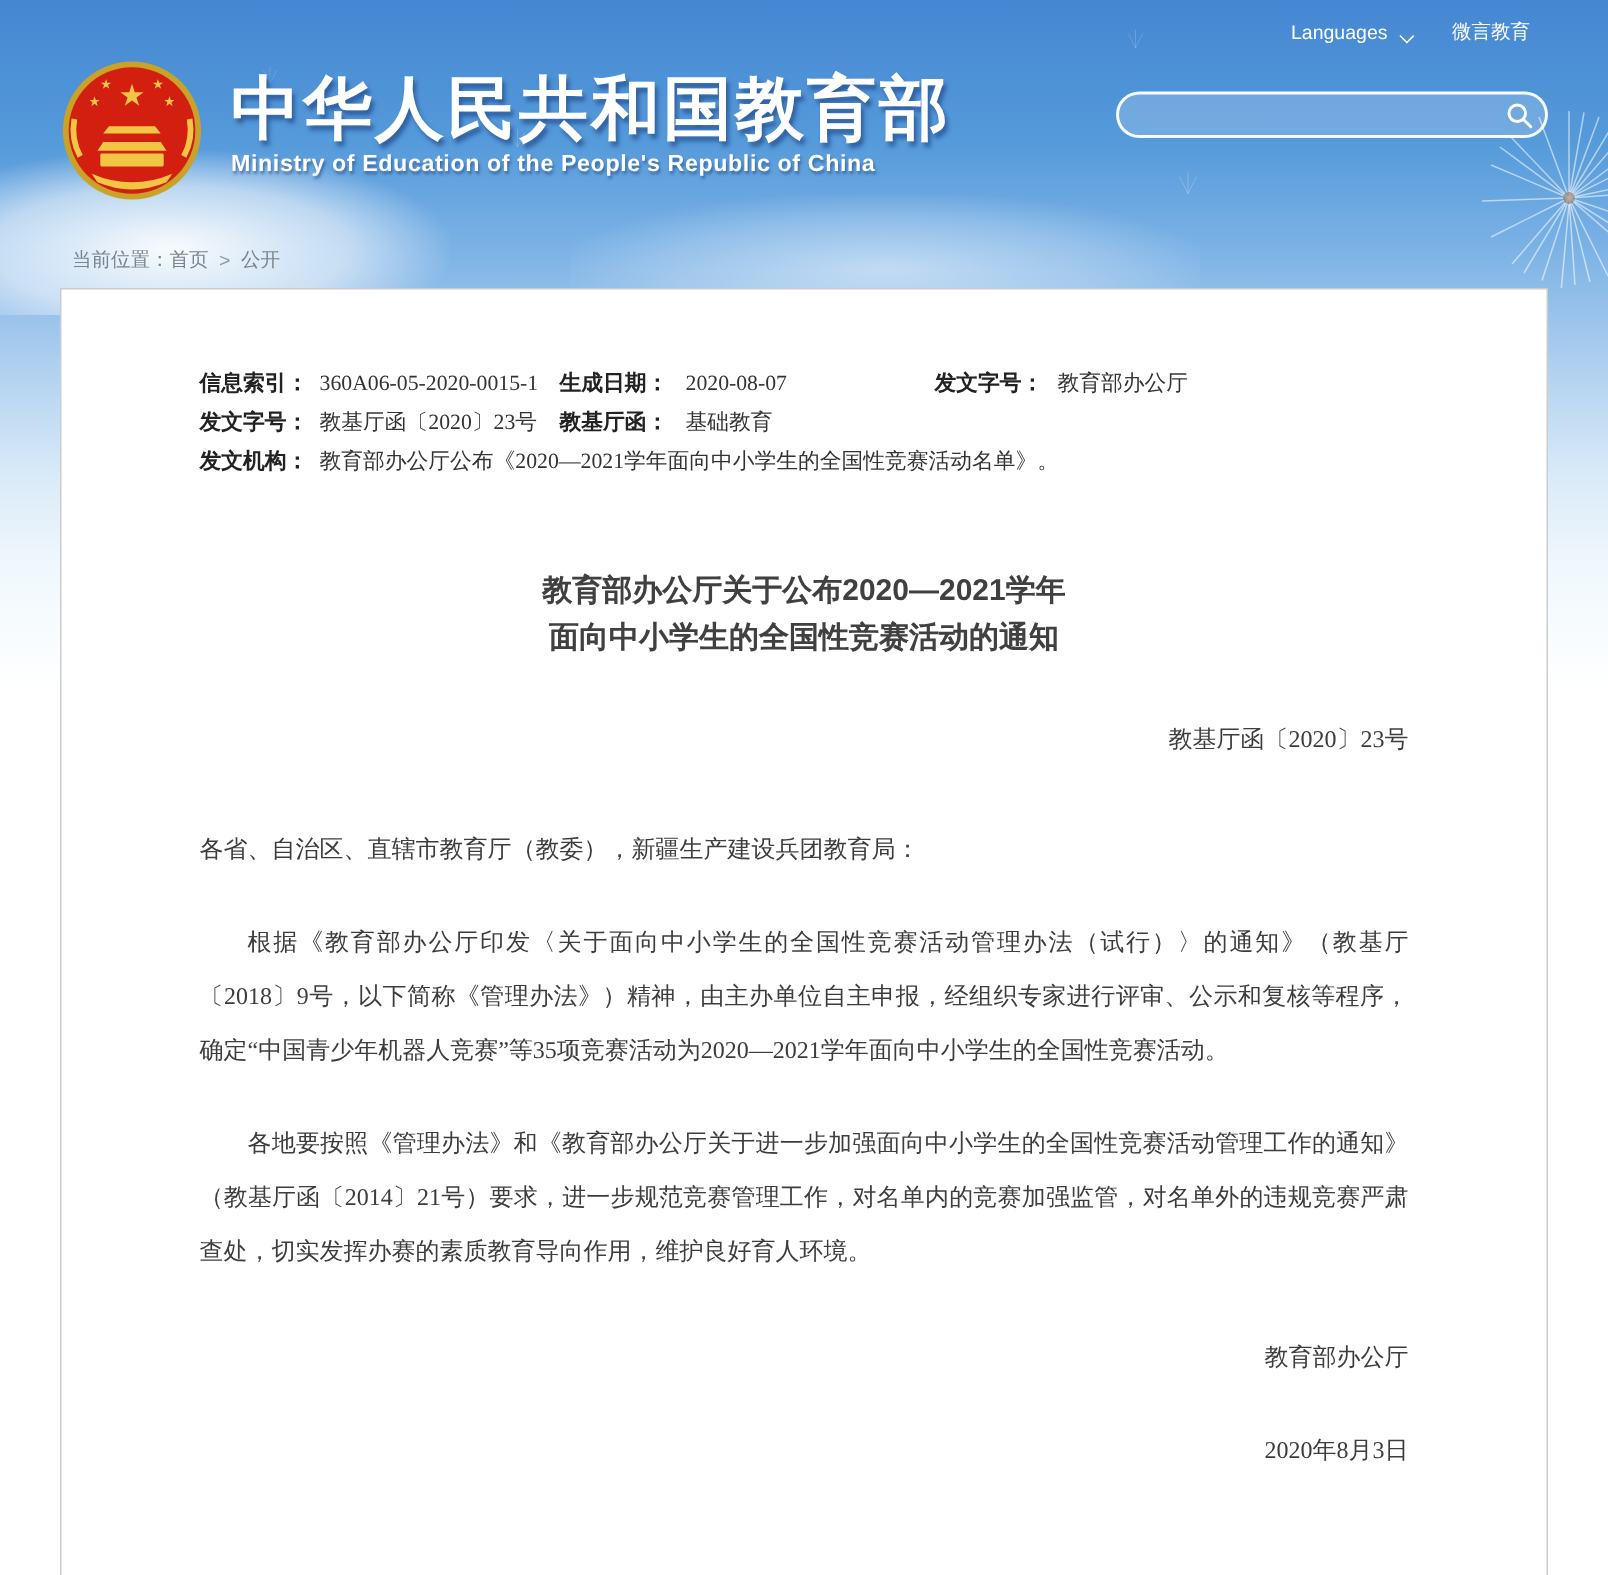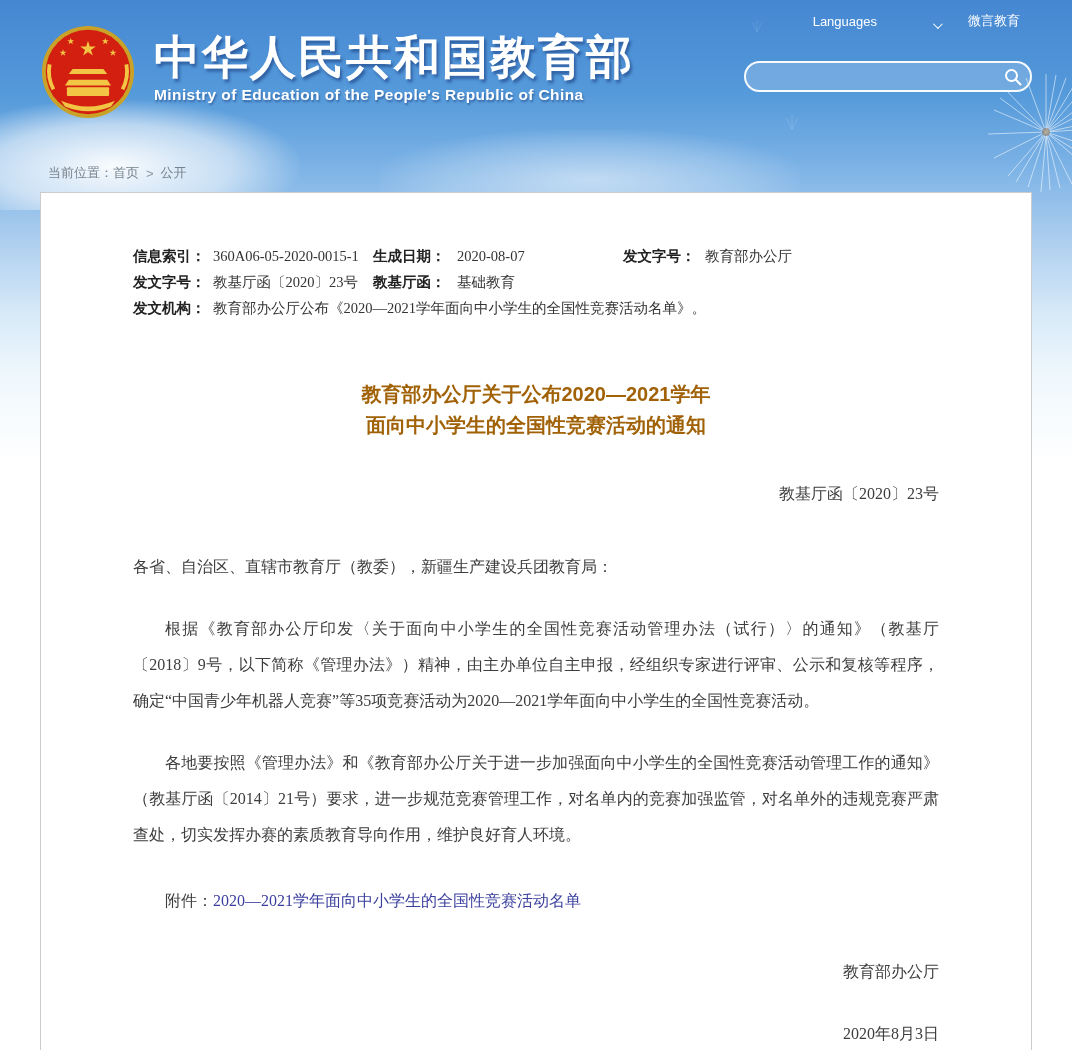--- a/index.html
+++ b/index.html
@@ -34,21 +34,21 @@
     background: radial-gradient(ellipse at 50% 55%, rgba(255,255,255,0.5) 0%, rgba(255,255,255,0.2) 50%, rgba(255,255,255,0) 75%);
   }
   .header-decor {
     position: absolute;
     top: 0; left: 0;
     pointer-events: none;
   }
 
   .logo-row {
     position: absolute;
-    left: 40px; top: 24px;
+    left: 40px; top: 39px;
     display: flex;
     align-items: flex-start;
   }
   .emblem { width: 96px; height: 96px; flex: 0 0 auto; }
   .titles { margin-left: 18px; padding-top: 8px; }
   .site-title {
     color: #fff;
     font-size: 46px;
     font-weight: bold;
     letter-spacing: 2px;
@@ -67,21 +67,21 @@
   }
 
   .top-links {
     position: absolute;
     right: 52px; top: 12px;
     display: flex;
     align-items: center;
     color: #fff;
     font-size: 13px;
   }
-  .top-link { cursor: pointer; display: flex; align-items: flex-end; gap: 48px; }
+  .top-link { cursor: pointer; display: flex; align-items: flex-end; }
   .chevron {
     display: inline-block;
     width: 7px; height: 7px;
     border-right: 1.5px solid #fff;
     border-bottom: 1.5px solid #fff;
     transform: rotate(45deg) translateY(-2px);
     margin-left: 8px;
   }
   .top-sep { width: 28px; }
 
@@ -152,21 +152,21 @@
   .ml-3 { width: 82px; }
   .meta-value { color: #333; }
 
   
   .doc { font-size: 16px; color: #3d3d3d; }
   .doc-title {
     text-align: center;
     font-weight: bold;
     font-size: 20px;
     line-height: 31px;
-    color: #a16207;
+    color: #404040;
     margin-top: 58px;
     font-family: "Liberation Sans", sans-serif;
   }
   .doc-number {
     text-align: right;
     margin-top: 38px;
     line-height: 30px;
     color: #3d3d3d;
   }
   .salutation { margin-top: 40px; line-height: 36px; }
@@ -340,21 +340,18 @@
     </div>
 
     <div class="doc-number">教基厅函〔2020〕23号</div>
 
     <div class="salutation">各省、自治区、直辖市教育厅（教委），新疆生产建设兵团教育局：</div>
 
     <p class="para">根据《教育部办公厅印发〈关于面向中小学生的全国性竞赛活动管理办法（试行）〉的通知》（教基厅〔2018〕9号，以下简称《管理办法》）精神，由主办单位自主申报，经组织专家进行评审、公示和复核等程序，确定“中国青少年机器人竞赛”等35项竞赛活动为2020—2021学年面向中小学生的全国性竞赛活动。</p>
 
     <p class="para">各地要按照《管理办法》和《教育部办公厅关于进一步加强面向中小学生的全国性竞赛活动管理工作的通知》（教基厅函〔2014〕21号）要求，进一步规范竞赛管理工作，对名单内的竞赛加强监管，对名单外的违规竞赛严肃查处，切实发挥办赛的素质教育导向作用，维护良好育人环境。</p>
 
-    <div class="attachment">
-      <span>附件：</span><span class="attachment-link">2020—2021学年面向中小学生的全国性竞赛活动名单</span>
-    </div>
 
     <div class="signature">教育部办公厅</div>
 
     <div class="doc-date">2020年8月3日</div>
   </div>
 </div>
 
 </body></html>

